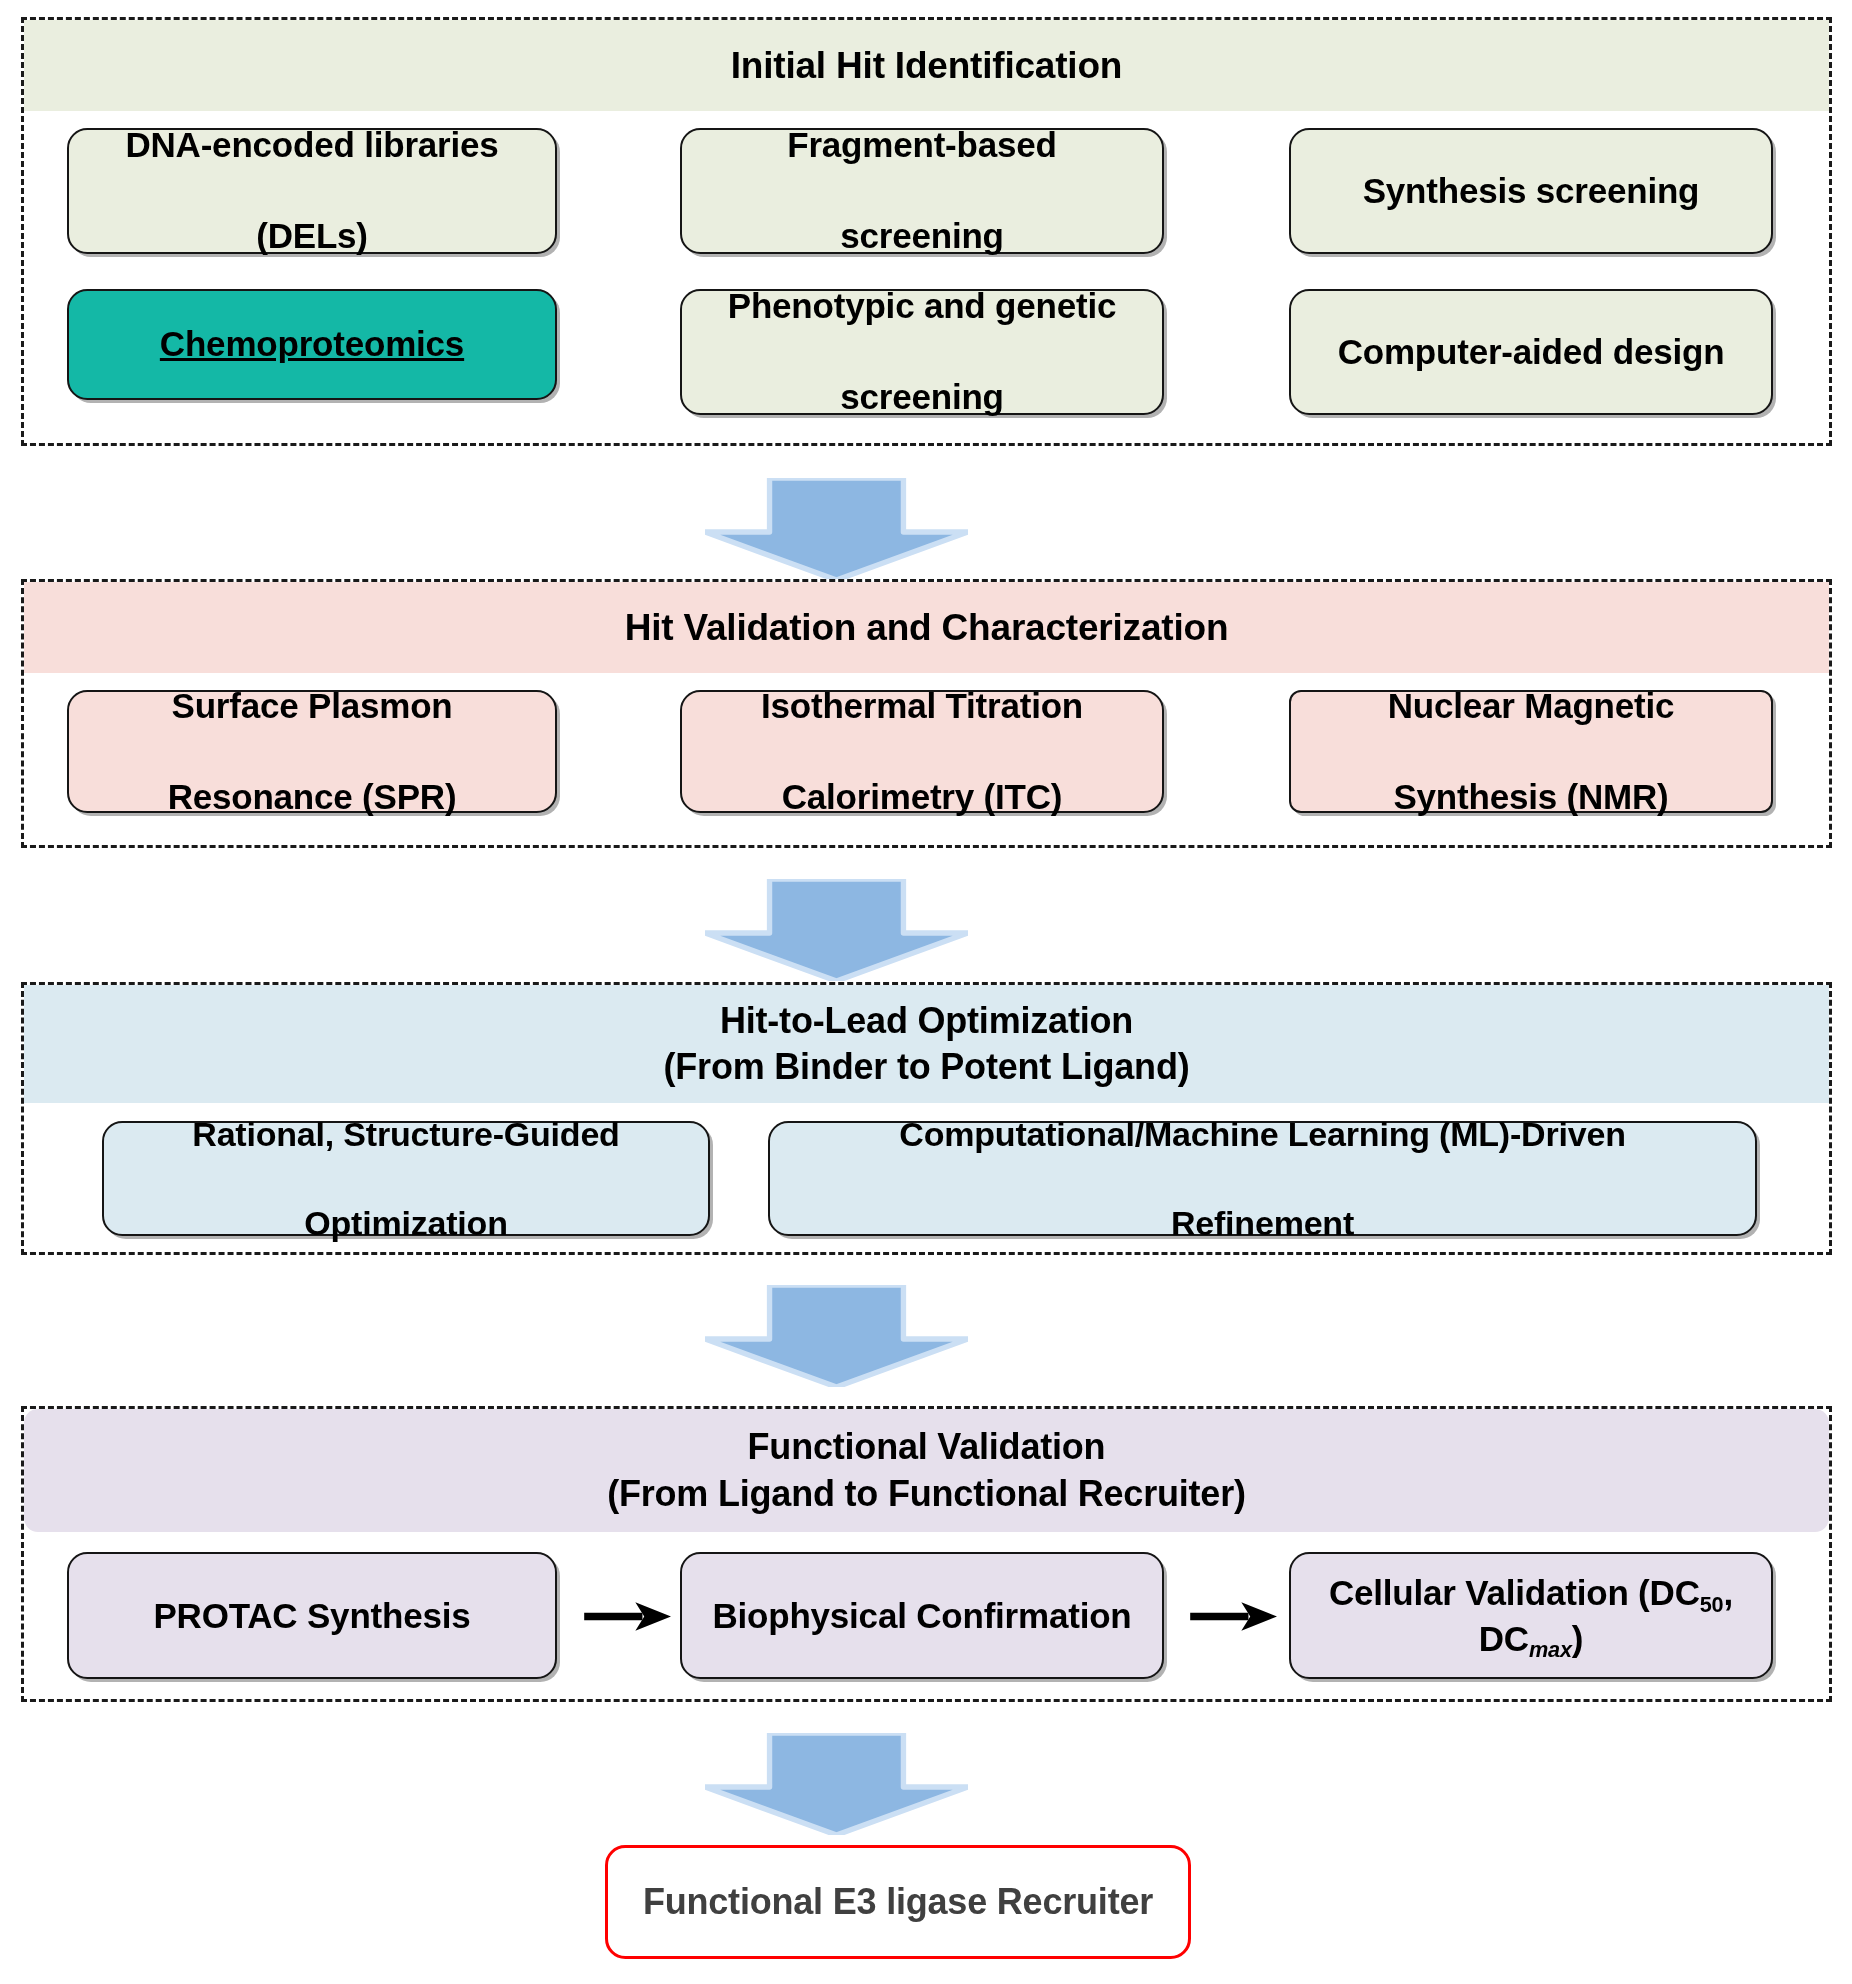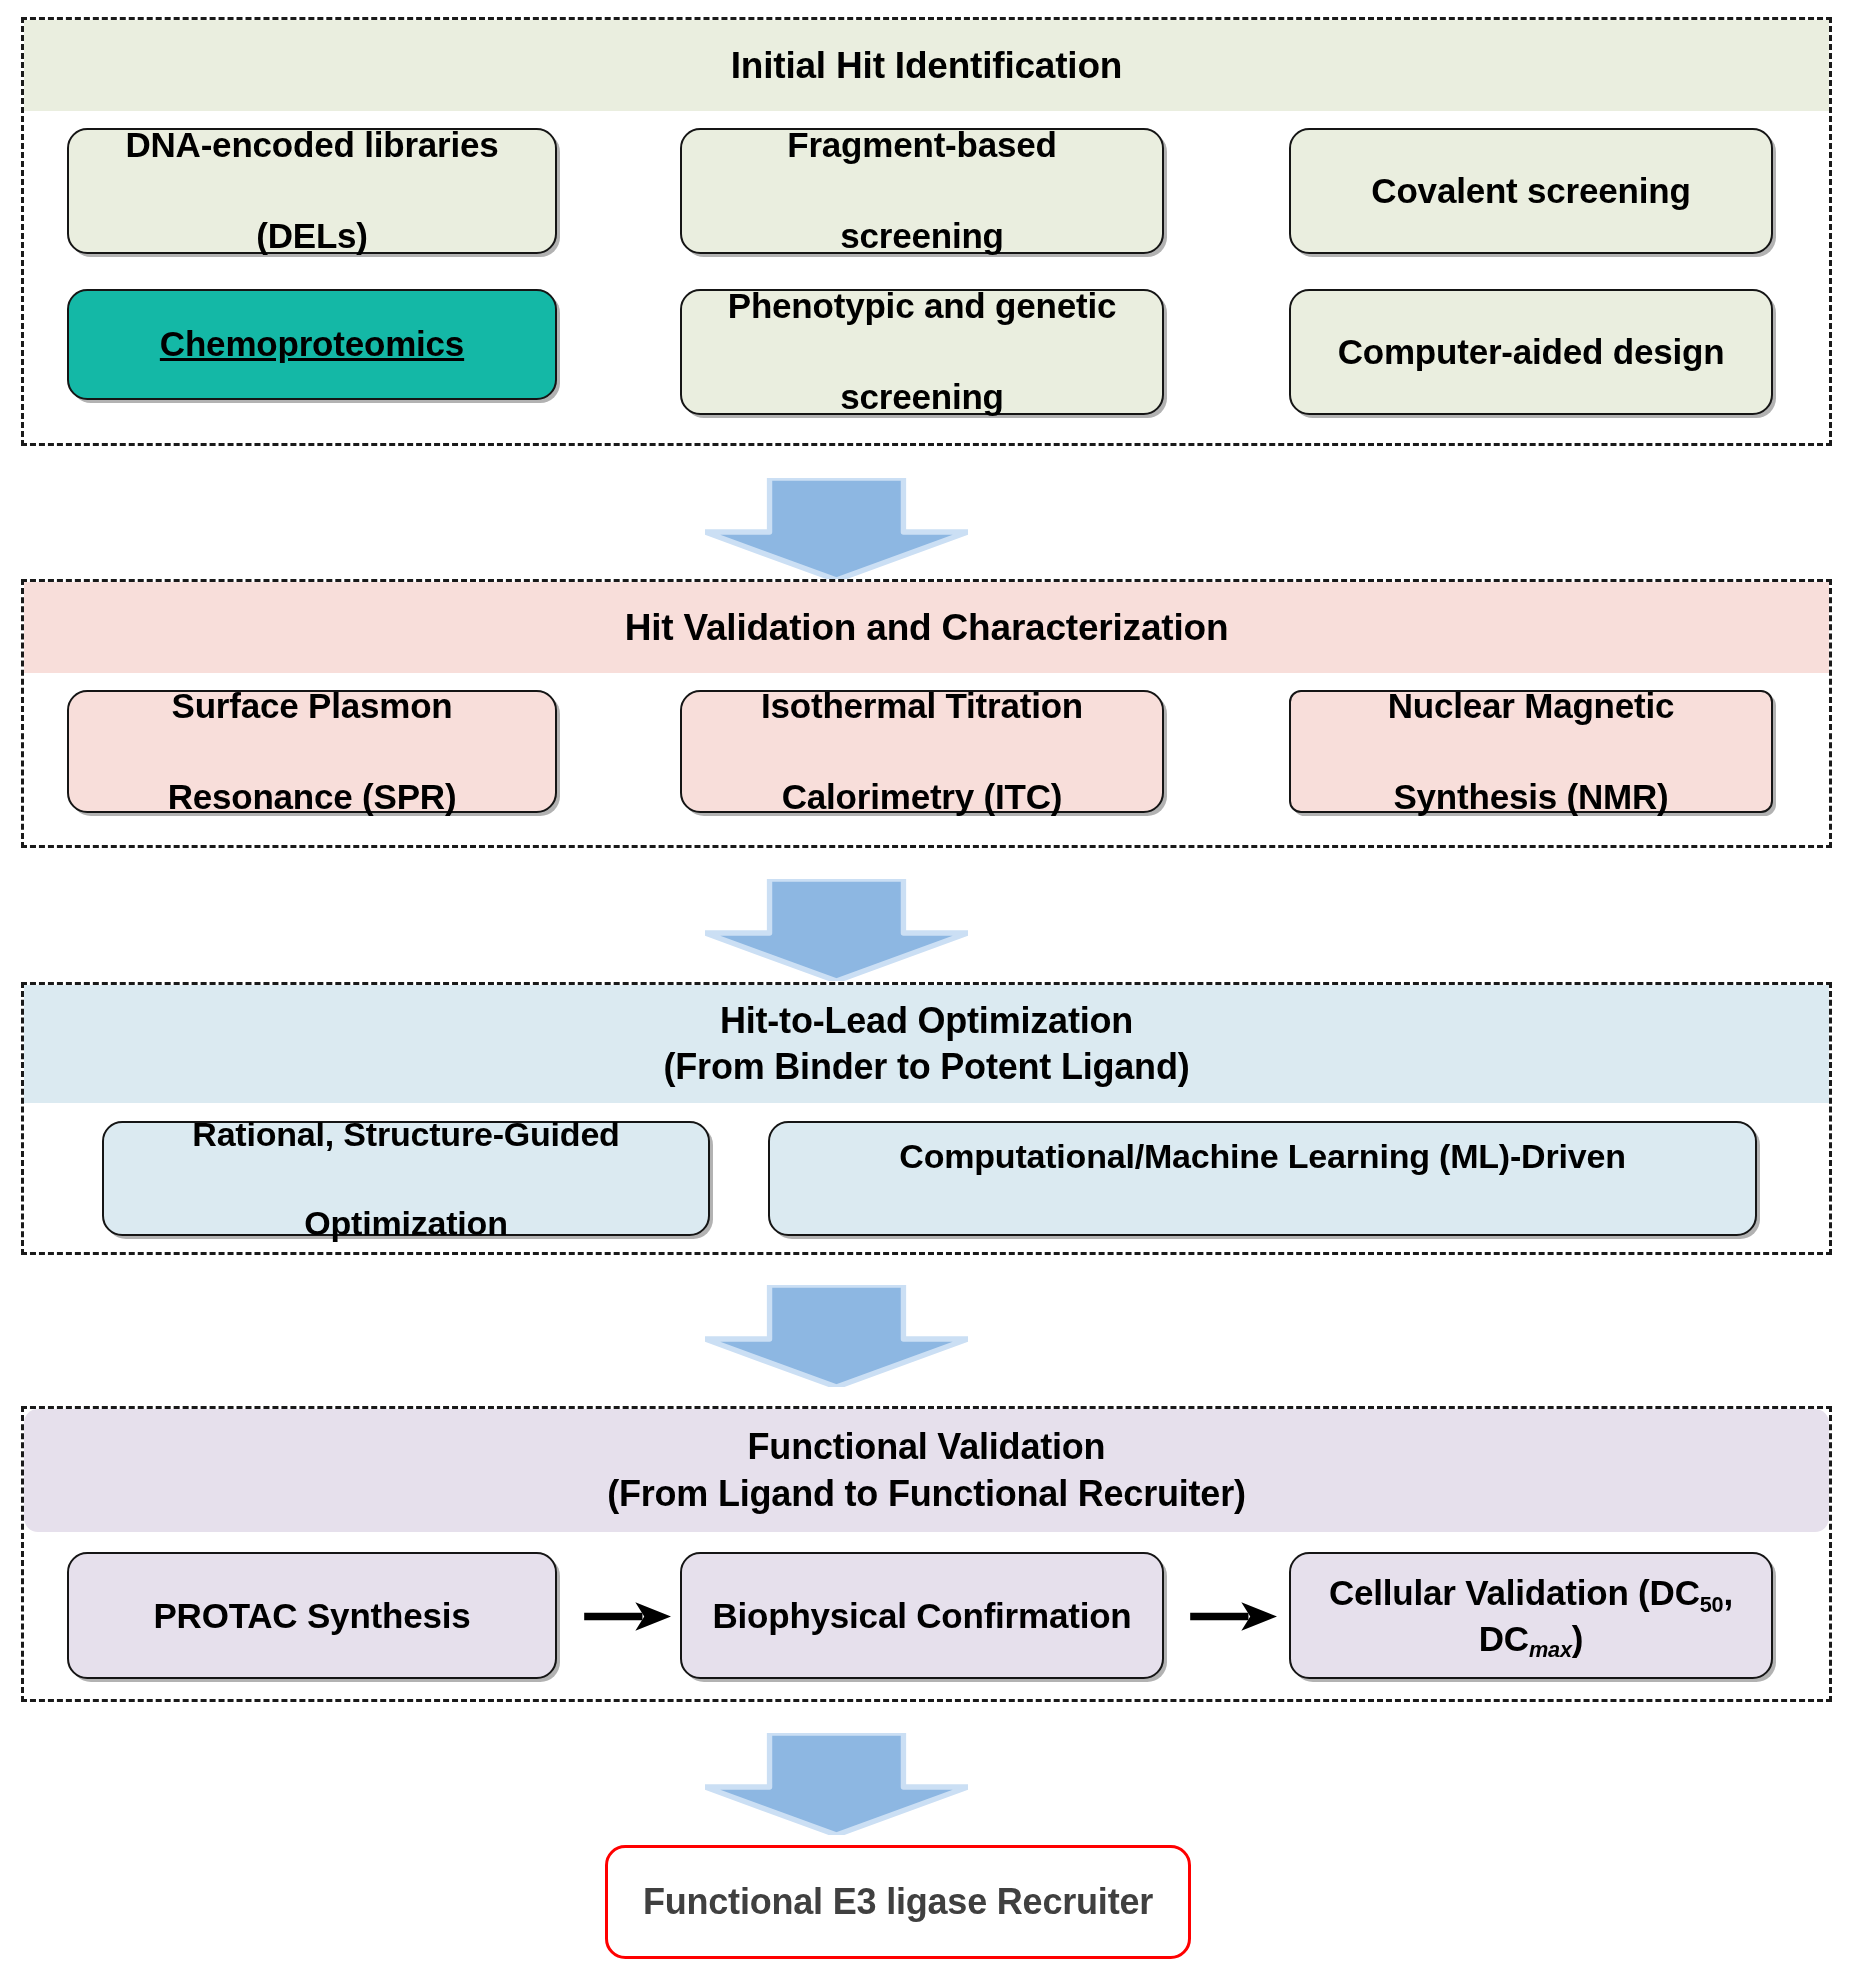--- a/index.html
+++ b/index.html
@@ -93,21 +93,21 @@
 
     <div class="node" style="left:43px;top:108px;width:490px;height:126px;background:#EAEEDF;font-size:35px;">
       <span><span>DNA-encoded libraries</span><br><span>(DELs)</span></span>
     </div>
 
     <div class="node" style="left:656px;top:108px;width:484px;height:126px;background:#EAEEDF;font-size:35px;">
       <span><span>Fragment-based</span><br><span>screening</span></span>
     </div>
 
     <div class="node" style="left:1265px;top:108px;width:484px;height:126px;background:#EAEEDF;font-size:35px;">
-      <span>Covalent screening</span>
+      <span>Synthesis screening</span>
     </div>
 
     <div class="node" style="left:43px;top:269px;width:490px;height:111px;background:#14b8a6;font-size:35px;text-decoration:underline;">
       <span>Chemoproteomics</span>
     </div>
 
     <div class="node" style="left:656px;top:269px;width:484px;height:126px;background:#EAEEDF;font-size:35px;">
       <span><span>Phenotypic and genetic</span><br><span>screening</span></span>
     </div>
 
@@ -150,21 +150,21 @@
     <div class="band" style="height:118px;background:#DBEAF1;font-size:36px;">
       <span class="band-line">Hit-to-Lead Optimization</span>
       <span class="band-line">(From Binder to Potent Ligand)</span>
     </div>
 
     <div class="node" style="left:78px;top:136px;width:608px;height:115px;background:#DBEAF1;font-size:34px;">
       <span><span>Rational, Structure-Guided</span><br><span>Optimization</span></span>
     </div>
 
     <div class="node" style="left:744px;top:136px;width:989px;height:115px;background:#DBEAF1;font-size:34px;">
-      <span><span>Computational/Machine Learning (ML)-Driven</span><br></span>
+      <span><span>Computational/Machine Learning (ML)-Driven</span><br><span>Refinement</span></span>
     </div>
   </div>
 
   <div class="downarrow" style="left:705px;top:1285px;width:263px;height:102px;">
     <svg viewBox="0 0 440 170" preserveAspectRatio="none" aria-hidden="true">
       <polygon points="108,0 332,0 332,90 440,90 220,170 0,90 108,90" fill="#8DB7E2" stroke="#CBDFF4" stroke-width="9" stroke-linejoin="round"></polygon>
     </svg>
   </div>
 
   <div class="section" style="left:21px;top:1406px;width:1811px;height:296px;">

